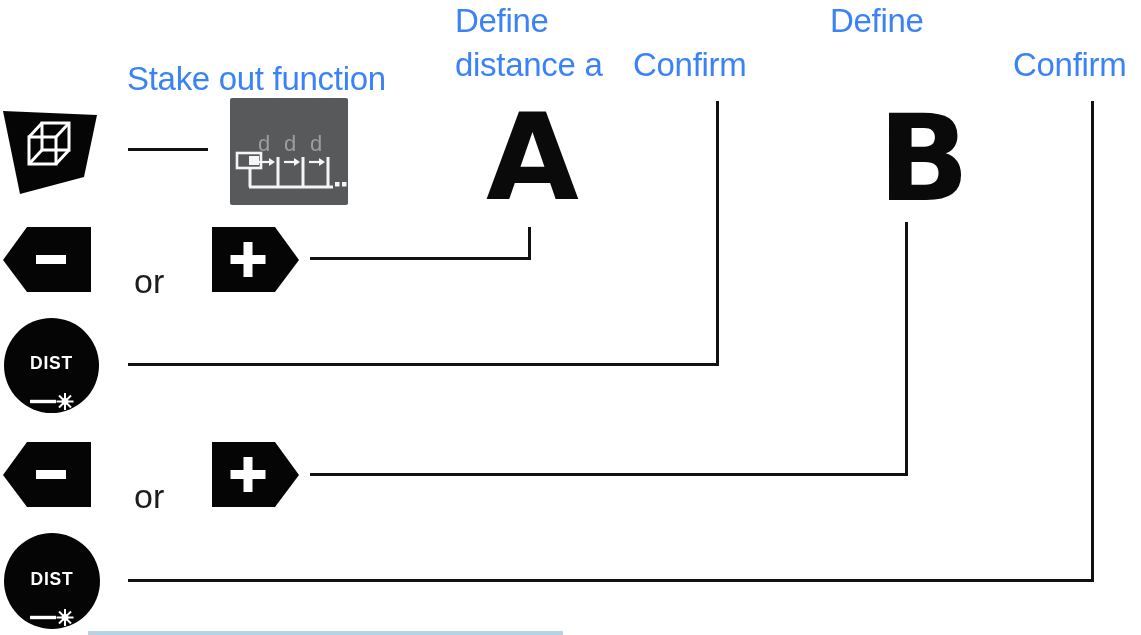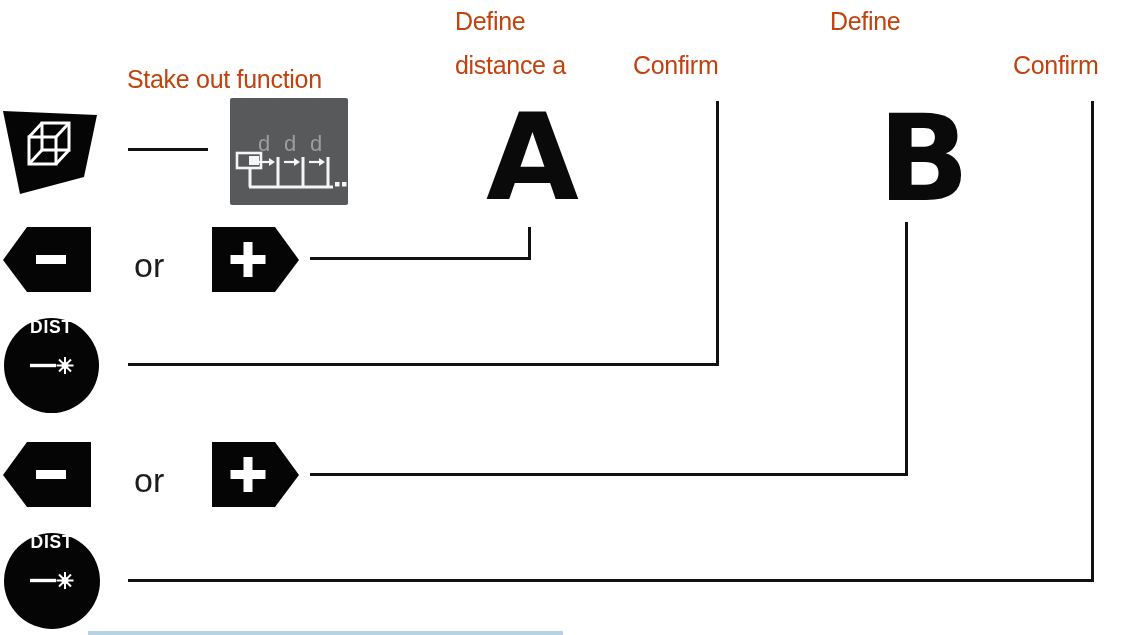--- a/index.html
+++ b/index.html
@@ -1,33 +1,33 @@
 <!DOCTYPE html>
 <html><head>
 <meta charset="utf-8">
 <style>
   html,body{margin:0;padding:0;background:#ffffff;}
   #canvas{position:relative;width:1141px;height:635px;background:#ffffff;overflow:hidden;
           font-family:"Liberation Sans",sans-serif;}
 
-  .hdr{position:absolute;font-size:25px;line-height:44px;color:#c2410c;letter-spacing:-0.3px;white-space:nowrap;}
+  .hdr{position:absolute;font-size:33px;line-height:44px;color:#3b82f6;letter-spacing:-0.3px;white-space:nowrap;}
   .hdr .ln{display:block;}
 
-  .orlabel{position:absolute;font-size:34px;line-height:40px;color:#1c1c1c;}
+  .orlabel{position:absolute;font-size:34px;line-height:40px;color:#1c1c1c;margin-top:16px;}
 
   .bigletter{position:absolute;font-family:"DejaVu Sans",sans-serif;font-weight:bold;
              font-size:120px;line-height:120px;color:#0a0a0a;}
 
   .keysvg{position:absolute;display:block;}
 
   .hline{position:absolute;height:3px;background:#111111;}
   .vline{position:absolute;width:3px;background:#111111;}
 
   .distkey{position:absolute;background:#050505;border-radius:50%;
-           display:flex;flex-direction:column;align-items:center;justify-content:flex-start;gap:18px;}
+           display:flex;flex-direction:column;align-items:center;justify-content:flex-end;gap:18px;}
   .distlabel{color:#ffffff;font-size:17.5px;font-weight:bold;letter-spacing:0.8px;line-height:18px;}
 
   .bottomstrip{position:absolute;background:#b7d2e5;}
 </style>
 </head>
 <body>
 
 <div id="canvas">
 
   <div class="hdr" style="left:127px;top:57px;">Stake out function</div>

